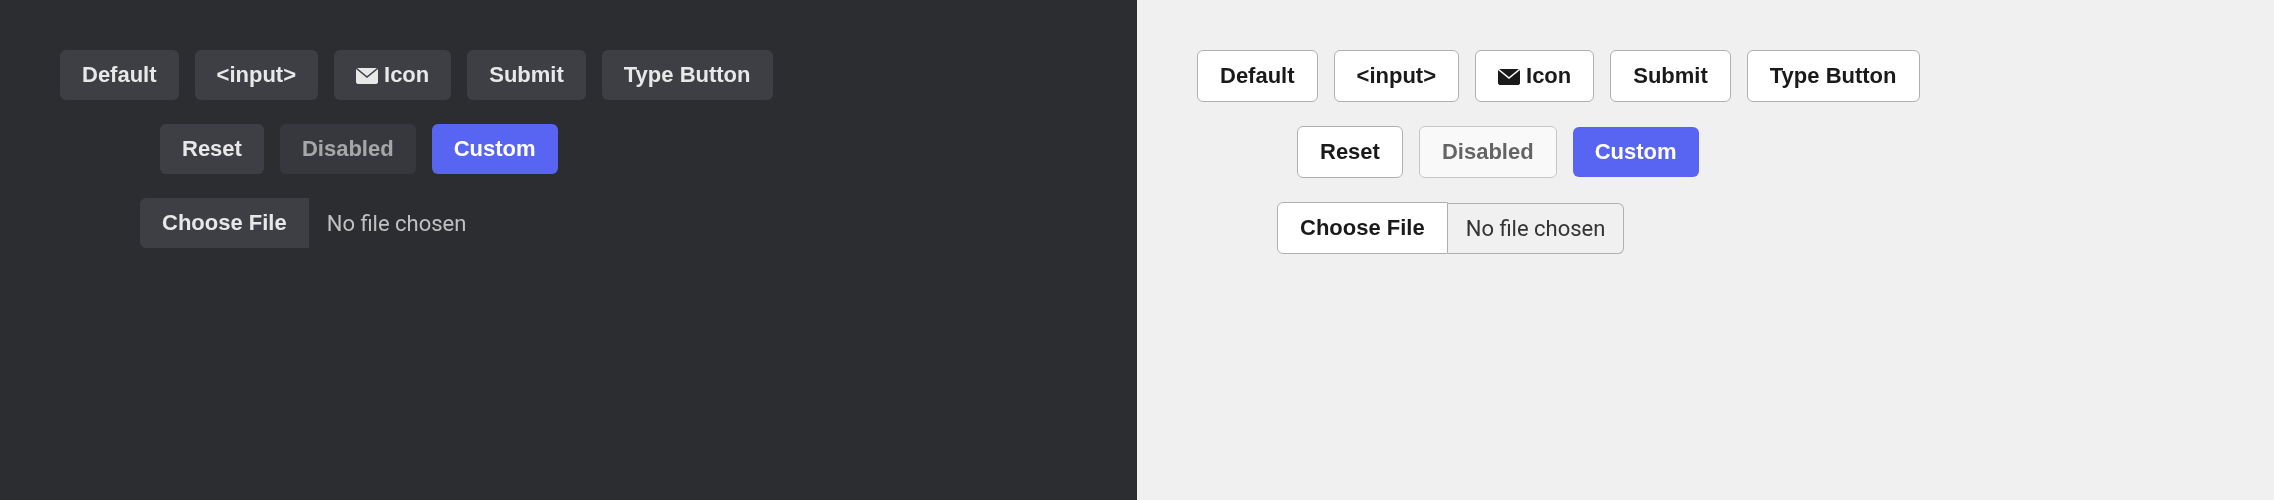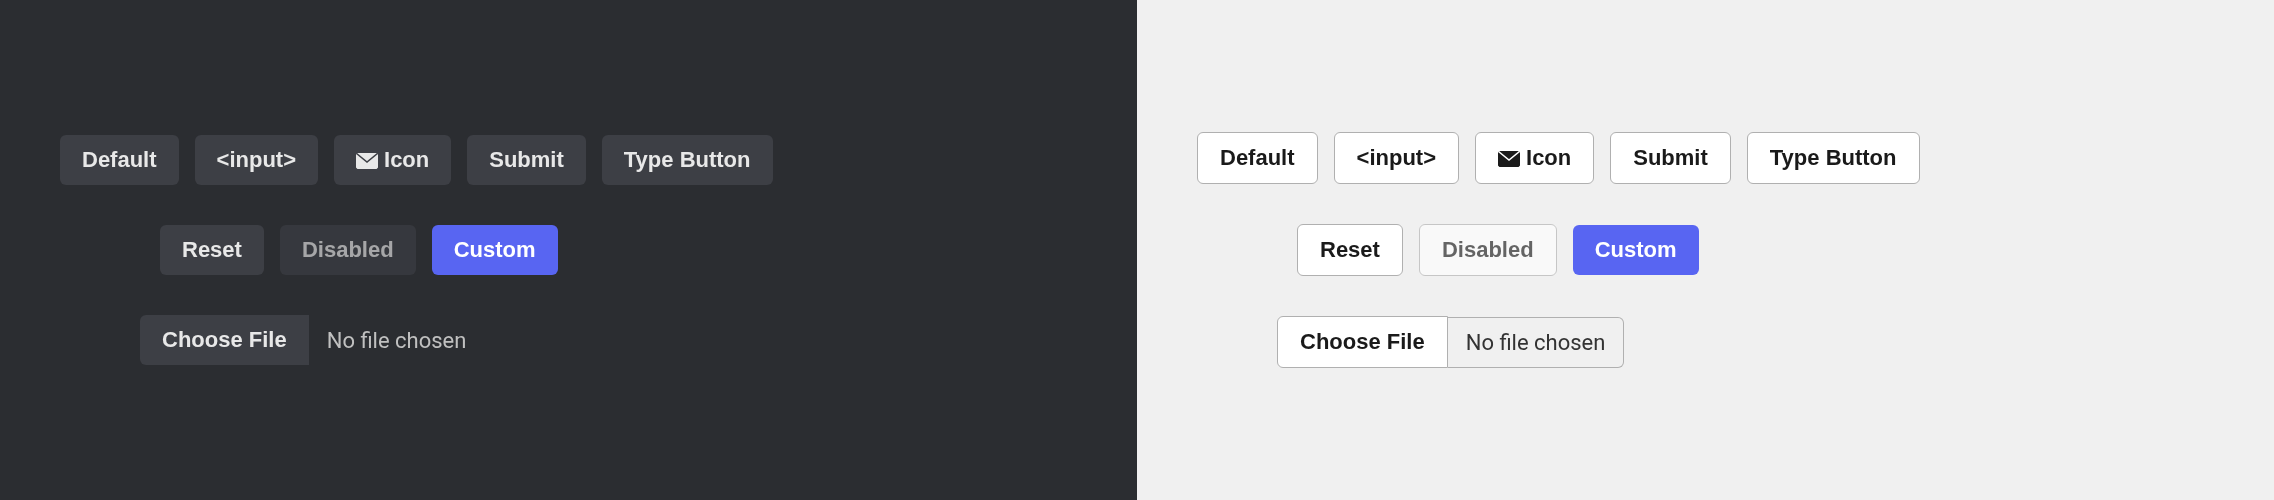--- a/index.html
+++ b/index.html
@@ -9,23 +9,22 @@
       width: 2274px;
       height: 500px;
       font-family: -apple-system, BlinkMacSystemFont, "Segoe UI", Roboto, sans-serif;
       overflow: hidden;
     }
 
     .panel {
       flex: 1;
       display: flex;
       flex-direction: column;
-      justify-content: center;
       padding: 50px 60px;
-      gap: 40px;
+      gap: 24px;
     }
 
     .panel-dark {
       background-color: #2b2d31;
     }
 
     .panel-light {
       background-color: #f0f0f0;
     }
 

